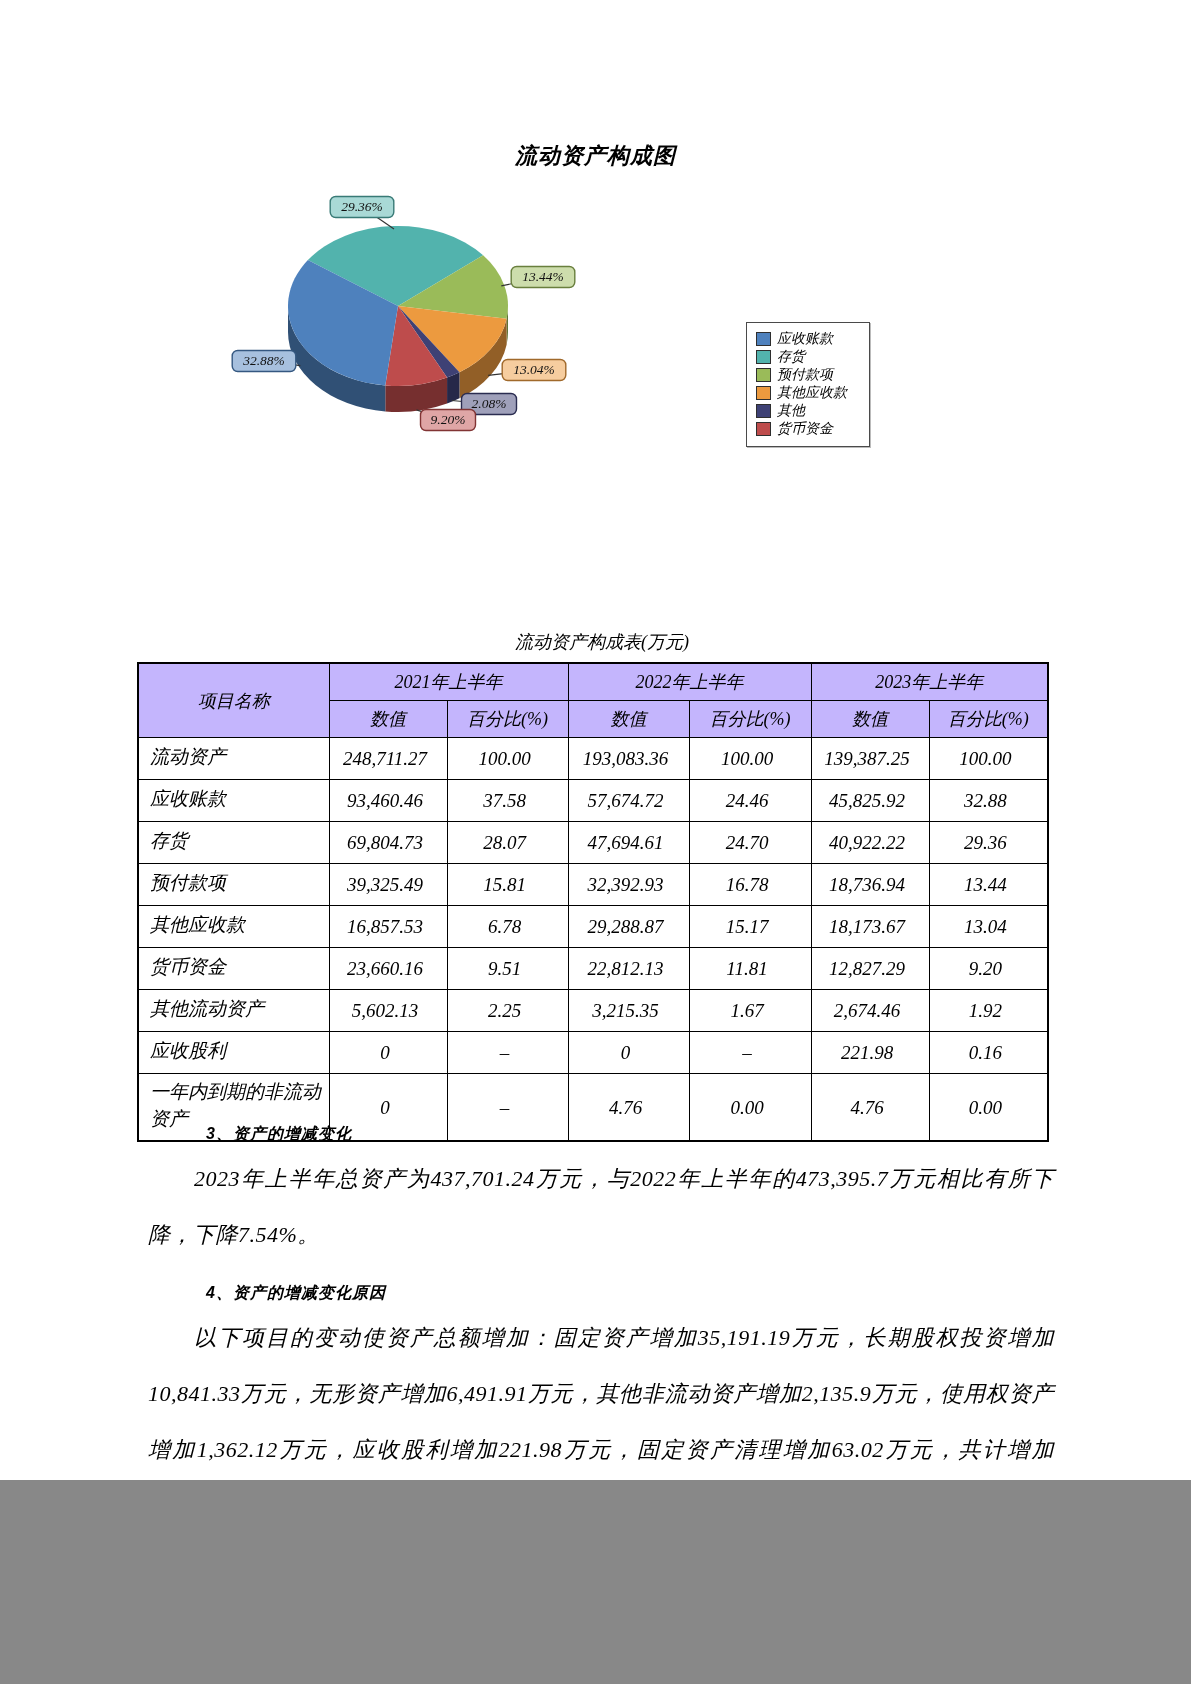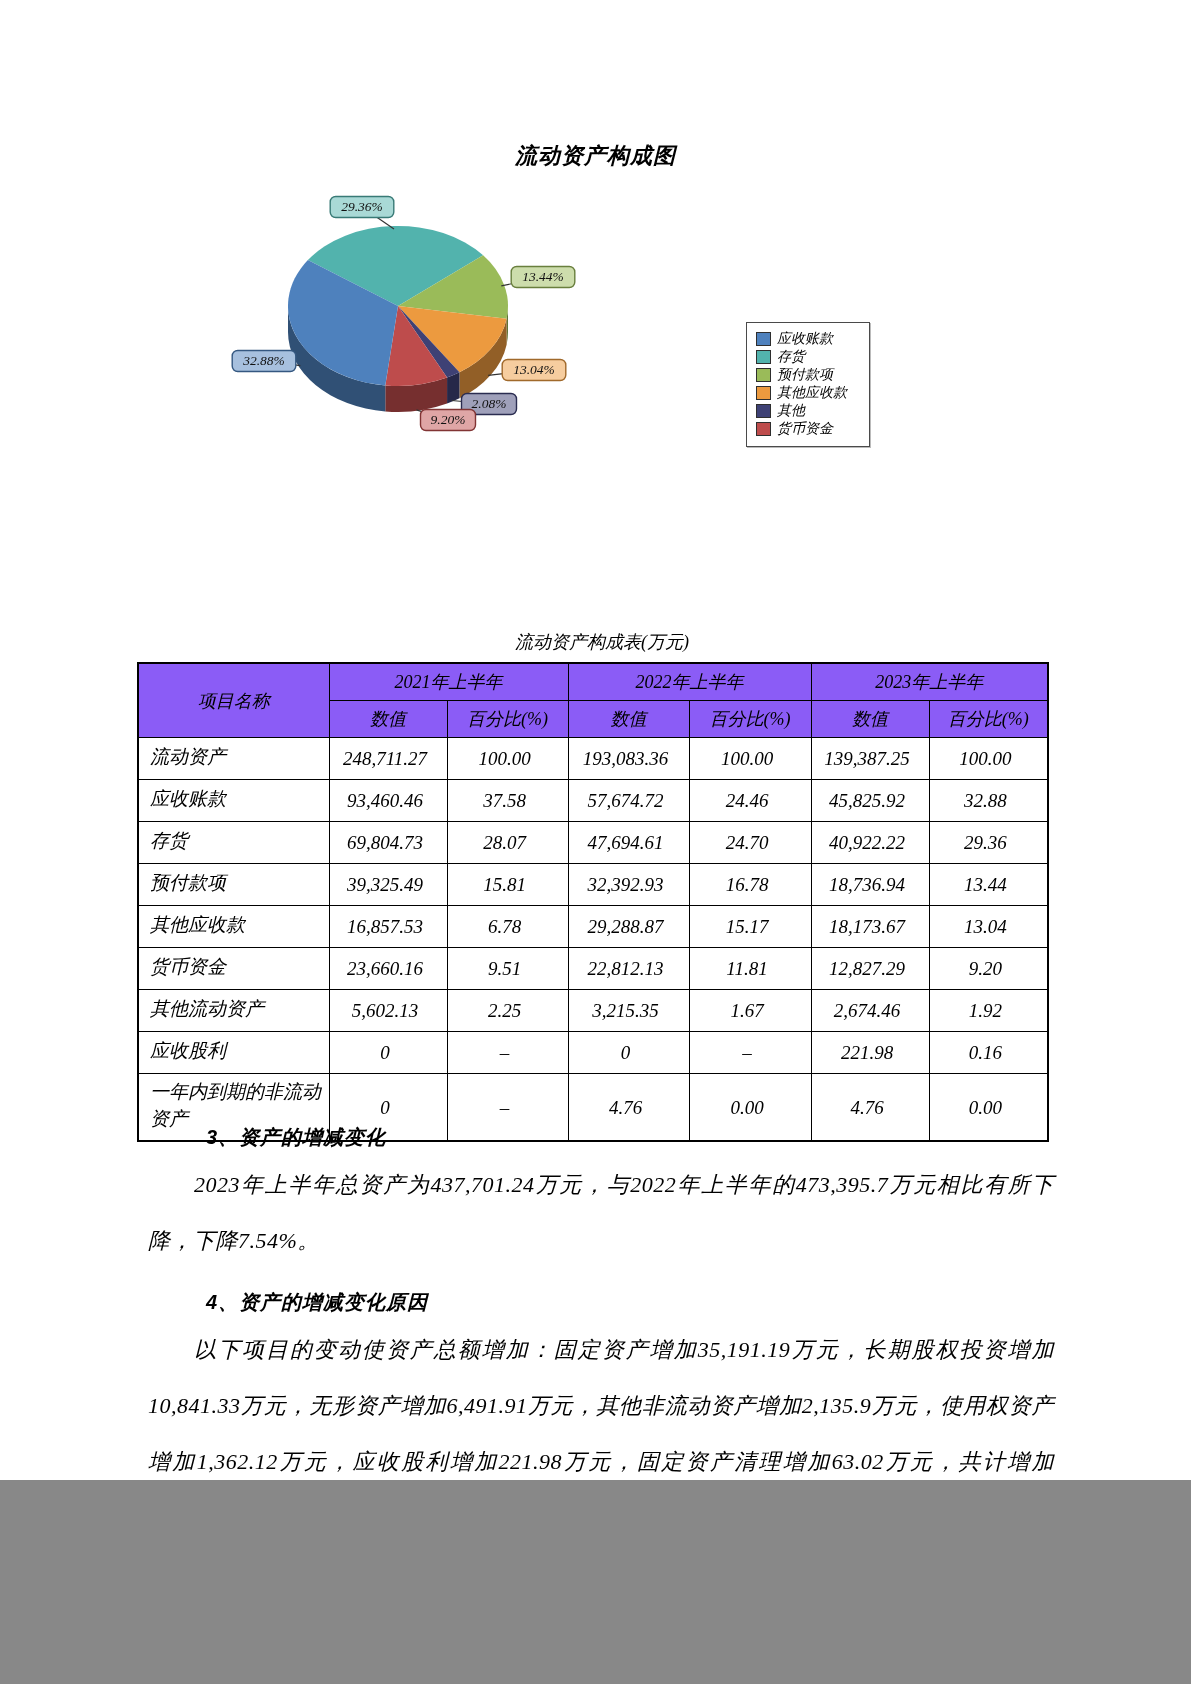--- a/index.html
+++ b/index.html
@@ -29,29 +29,29 @@
   table.data-table{
     position:absolute;top:662px;left:137px;width:910px;
     border-collapse:collapse;table-layout:fixed;
     font-size:19px;
   }
   table.data-table th,table.data-table td{
     border:1px solid #000;overflow:hidden;
   }
   table.data-table{border:2px solid #000;}
   table.data-table th{
-    background:#8b5cf6;font-weight:normal;font-size:18px;text-align:center;height:36px;padding:0 2px;
+    background:#c4b5fd;font-weight:normal;font-size:18px;text-align:center;height:36px;padding:0 2px;
   }
   td.cell-name{text-align:left;padding:4px 4px 8px 11px;height:29px;line-height:27px;}
   td.cell-num{text-align:center;padding:4px 8px 3px 2px;height:29px;}
   
   .sections{position:absolute;top:1124px;left:148px;width:906px;}
   .sec-heading{
     font-family:"Liberation Sans","DejaVu Sans",sans-serif;
-    font-size:20px;font-weight:bold;margin:20px 0 6px 58px;letter-spacing:1px;
+    font-size:16px;font-weight:bold;margin:20px 0 6px 58px;letter-spacing:1px;
   }
   .sections .sec-heading:first-child{margin-top:0;}
   .para{
     font-size:22px;line-height:56px;text-align:justify;text-indent:46px;
     letter-spacing:0.5px;margin:6px 0 4px 0;
   }
   
   .footer{
     position:absolute;top:1586px;left:142px;width:912px;
     display:flex;justify-content:space-between;font-size:11px;color:#222;

